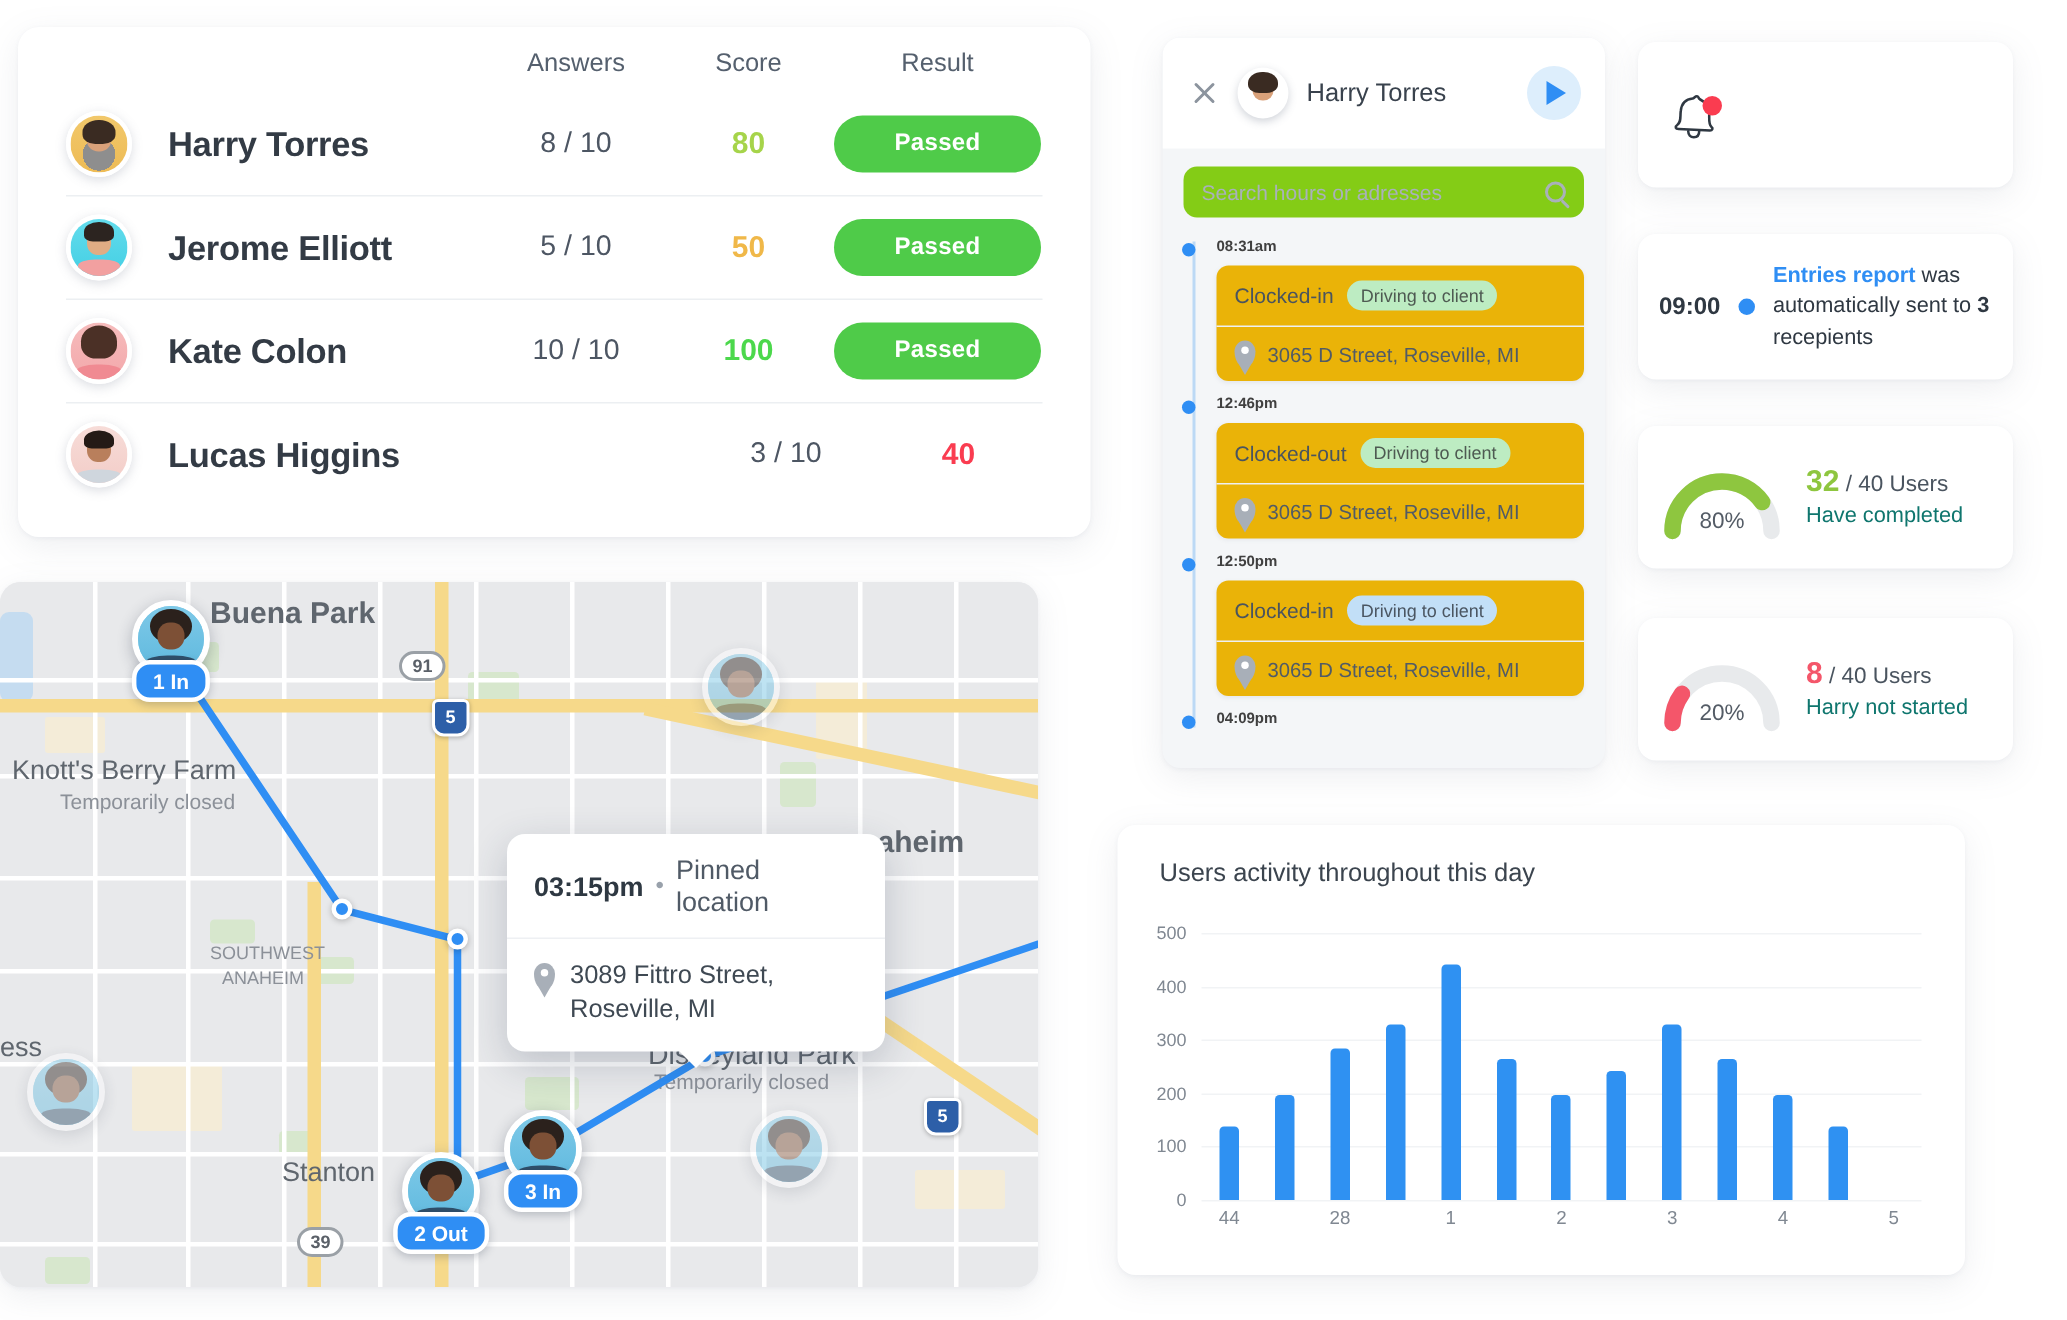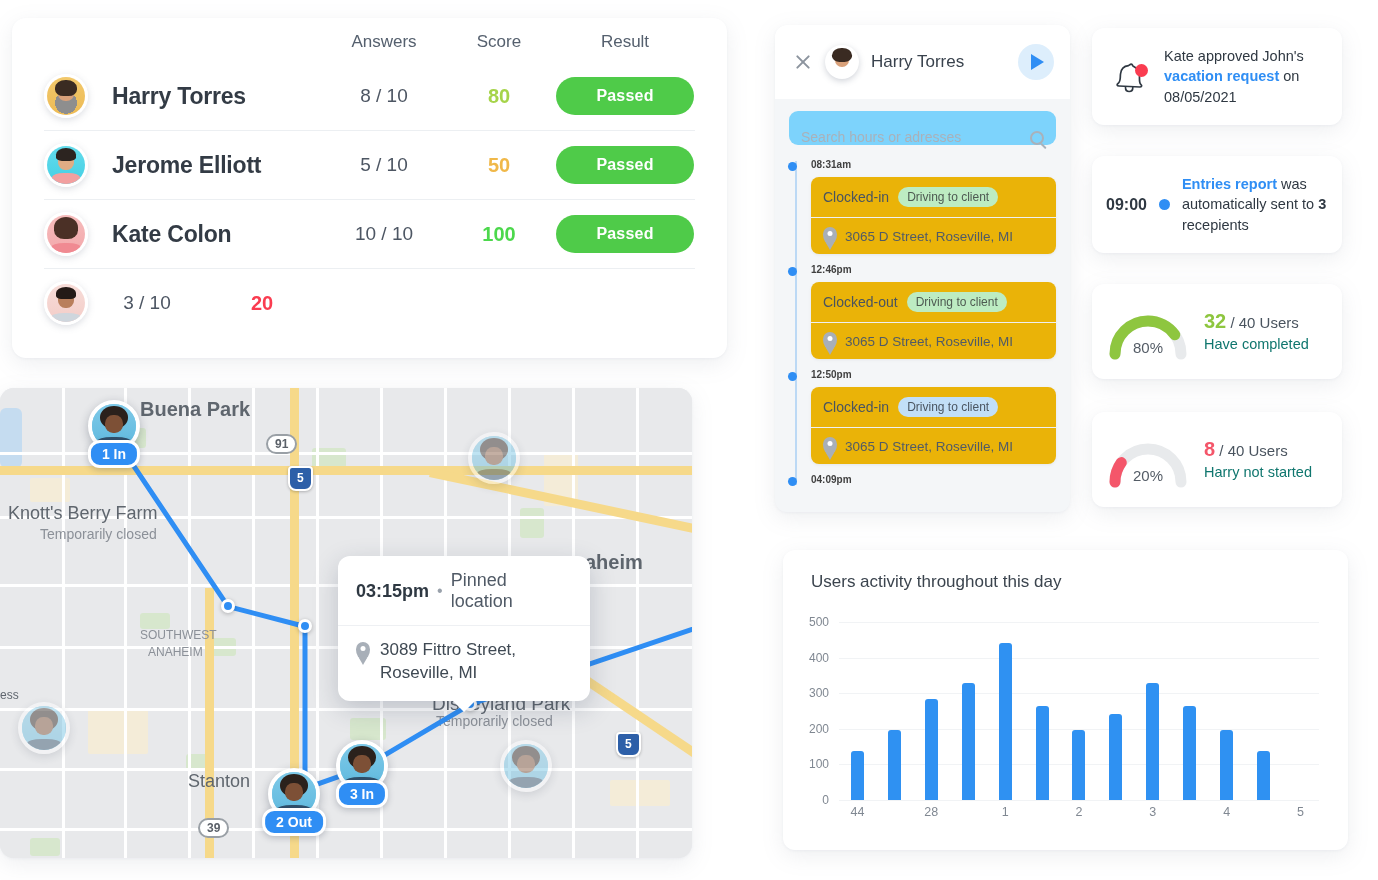--- a/index.html
+++ b/index.html
@@ -184,22 +184,22 @@
     background:#ddeefc; display:flex; align-items:center; justify-content:center;
     flex:0 0 auto; cursor:pointer;
   }
   .play-btn i {
     display:block; width:0; height:0; margin-left:3px;
     border-top:8px solid transparent; border-bottom:8px solid transparent;
     border-left:13px solid #2f8ef4;
   }
   .tl-body { padding: 12px 14px 0 14px; position:relative; }
   .tl-search {
-    background:#7dd3fc; border-radius:9px; height:34px;
-    display:flex; align-items:flex-end; padding:0 12px; gap:8px;
+    background:#84cc16; border-radius:9px; height:34px;
+    display:flex; align-items:center; padding:0 12px; gap:8px;
     margin-bottom: 14px;
   }
   .tl-search input {
     border:none; outline:none; flex:1 1 auto;
     font-size:14px; color:#5a646f; font-family:inherit; background:transparent;
   }
   .tl-search input::placeholder { color:#a9b1ba; }
   .mag {
     width:14px; height:14px; border:2px solid #a9b1ba; border-radius:50%;
     position:relative; flex:0 0 auto;
@@ -256,21 +256,21 @@
   .gauge .gpct {
     position:absolute; left:0; right:0; bottom:4px; text-align:center;
     font-size:15px; color:#545c66;
   }
   .g-txt { line-height:1.35; }
   .g-l1 { font-size:15px; color:#4a545f; }
   .g-big { font-size:20px; font-weight:bold; }
   .g-l2 { font-size:14.5px; color:#0f766e; }
 
   
-  #chart-card { left:783px; top:550px; width:565px; height:300px; border-radius:12px; }
+  #chart-card { left:745px; top:550px; width:565px; height:300px; border-radius:12px; }
   .ch-title { font-size:17px; color:#3b444e; padding:22px 0 0 28px; }
   .ch-plot { position:absolute; left:56px; top:72px; width:480px; height:178px; }
   .ch-grid { position:absolute; left:0; right:0; height:1px; background:#f1f3f5; }
   .ch-ytick {
     position:absolute; right:100%; margin-right:10px;
     font-size:12px; color:#808892; transform:translateY(-50%); white-space:nowrap;
   }
   .ch-bars { position:absolute; left:0; right:0; bottom:0; top:0; display:flex; align-items:flex-end; }
   .ch-bslot { flex:1 1 0; display:flex; justify-content:center; align-items:flex-end; height:100%; }
   .ch-bar { width:13px; background:#2f91f2; border-radius:3px 3px 0 0; }
@@ -339,22 +339,23 @@
           </div>
         </div>
         <div class="rt-rowwrap">
           <div class="rt-rowinner">
             <div class="avatar av4">
               <div class="face"></div>
               <div class="skin"></div>
               <div class="hair"></div>
               <div class="body"></div>
             </div>
+            <div class="rt-name">Lucas Higgins</div>
             <div class="rt-answers">3 / 10</div>
-            <div class="rt-score" style="color:#fa3c50">20</div>
+            <div class="rt-score" style="color:#fa3c50">40</div>
           </div>
         </div>
       </div>
   </div>
 
   <div class="card" id="map-card">
     <div class="map-base">
       <div class="mgreen" style="left:120px;top:40px;width:26px;height:20px;"></div>
       <div class="mgreen" style="left:312px;top:60px;width:34px;height:26px;"></div>
       <div class="mgreen" style="left:140px;top:225px;width:30px;height:16px;"></div>
@@ -395,21 +396,21 @@
       <div class="mhwy" style="left:430px;top:80px;width:300px;height:9px;transform:rotate(12deg);transform-origin:0 50%;"></div>
       <div class="mhwy" style="left:560px;top:270px;width:240px;height:9px;transform:rotate(34deg);transform-origin:0 50%;"></div>
     </div>
 
     <div id="map-labels">
         <div class="mlabel" style="left: 140px; top: 10px; font-size: 20px; font-weight: bold; color: rgb(95, 102, 110);">Buena Park</div>
         <div class="mlabel" style="left: 8px; top: 115px; font-size: 18px; font-weight: normal; color: rgb(95, 102, 110);">Knott's Berry Farm</div>
         <div class="mlabel" style="left: 40px; top: 138px; font-size: 14px; font-weight: normal; color: rgb(139, 144, 152);">Temporarily closed</div>
         <div class="mlabel" style="left: 140px; top: 240px; font-size: 12px; font-weight: normal; color: rgb(139, 144, 152);">SOUTHWEST</div>
         <div class="mlabel" style="left: 148px; top: 257px; font-size: 12px; font-weight: normal; color: rgb(139, 144, 152);">ANAHEIM</div>
-        <div class="mlabel" style="left: 0px; top: 300px; font-size: 12px; font-weight: normal; color: rgb(95, 102, 110);">ess</div>
+        <div class="mlabel" style="left: 0px; top: 300px; font-size: 18px; font-weight: normal; color: rgb(95, 102, 110);">ess</div>
         <div class="mlabel" style="left: 188px; top: 383px; font-size: 18px; font-weight: normal; color: rgb(95, 102, 110);">Stanton</div>
         <div class="mlabel" style="left: 432px; top: 305px; font-size: 19px; font-weight: normal; color: rgb(95, 102, 110);">Disneyland Park</div>
         <div class="mlabel" style="left: 436px; top: 325px; font-size: 14px; font-weight: normal; color: rgb(139, 144, 152);">Temporarily closed</div>
         <div class="mlabel" style="left: 585px; top: 163px; font-size: 20px; font-weight: bold; color: rgb(95, 102, 110);">aheim</div>
         <div class="mlabel" style="left: 700px; top: 383px; font-size: 11px; font-weight: bold; color: rgb(139, 144, 152);">PLATIN</div>
         <div class="mlabel" style="left: 700px; top: 399px; font-size: 11px; font-weight: bold; color: rgb(139, 144, 152);">TRIANG</div>
       </div>
     <div id="map-shields">
         <div class="shield" style="left: 266px; top: 46px; position: absolute;">91</div>
         <div class="shield" style="left: 198px; top: 430px; position: absolute;">39</div>
@@ -570,21 +571,20 @@
 
   <div class="card" id="notif-bell">
     <div class="nb-in">
       <span class="bell">
         <svg width="38" height="36" viewBox="0 0 38 36">
           <path d="M9 27 C7 27 6.5 25.5 8 24.5 C11 22.5 10 19 10.5 15 C11 10 14 7 18.5 6.6 C19.5 6.5 20 5 21.5 5.2 C22.5 5.3 22.3 6.6 23 7 C27 9 29.5 12 29.5 17 C29.5 21 29 24 31 25.6 C32.3 26.6 31.5 28 30 28 Z" fill="none" stroke="#2f3842" stroke-width="1.7" stroke-linejoin="round"></path>
           <path d="M15.5 28.5 C15.5 31 17 32.5 19.2 32.5 C21.4 32.5 22.8 31 22.8 28.5" fill="none" stroke="#2f3842" stroke-width="1.7" stroke-linecap="round"></path>
         </svg>
         <span class="dot"></span>
       </span>
-      <span class="nb-txt"><span>Kate approved John's </span><span class="lnk">vacation request</span><span> on 08/05/2021</span></span>
     </div>
   </div>
 
   <div class="card" id="notif-entries">
     <div class="ne-in">
       <span class="ne-time">09:00</span>
       <span class="ne-dot"></span>
       <span class="ne-txt"><span class="lnk">Entries report</span><span> was automatically sent to </span><b>3</b><span> recepients</span></span>
     </div>
   </div>

